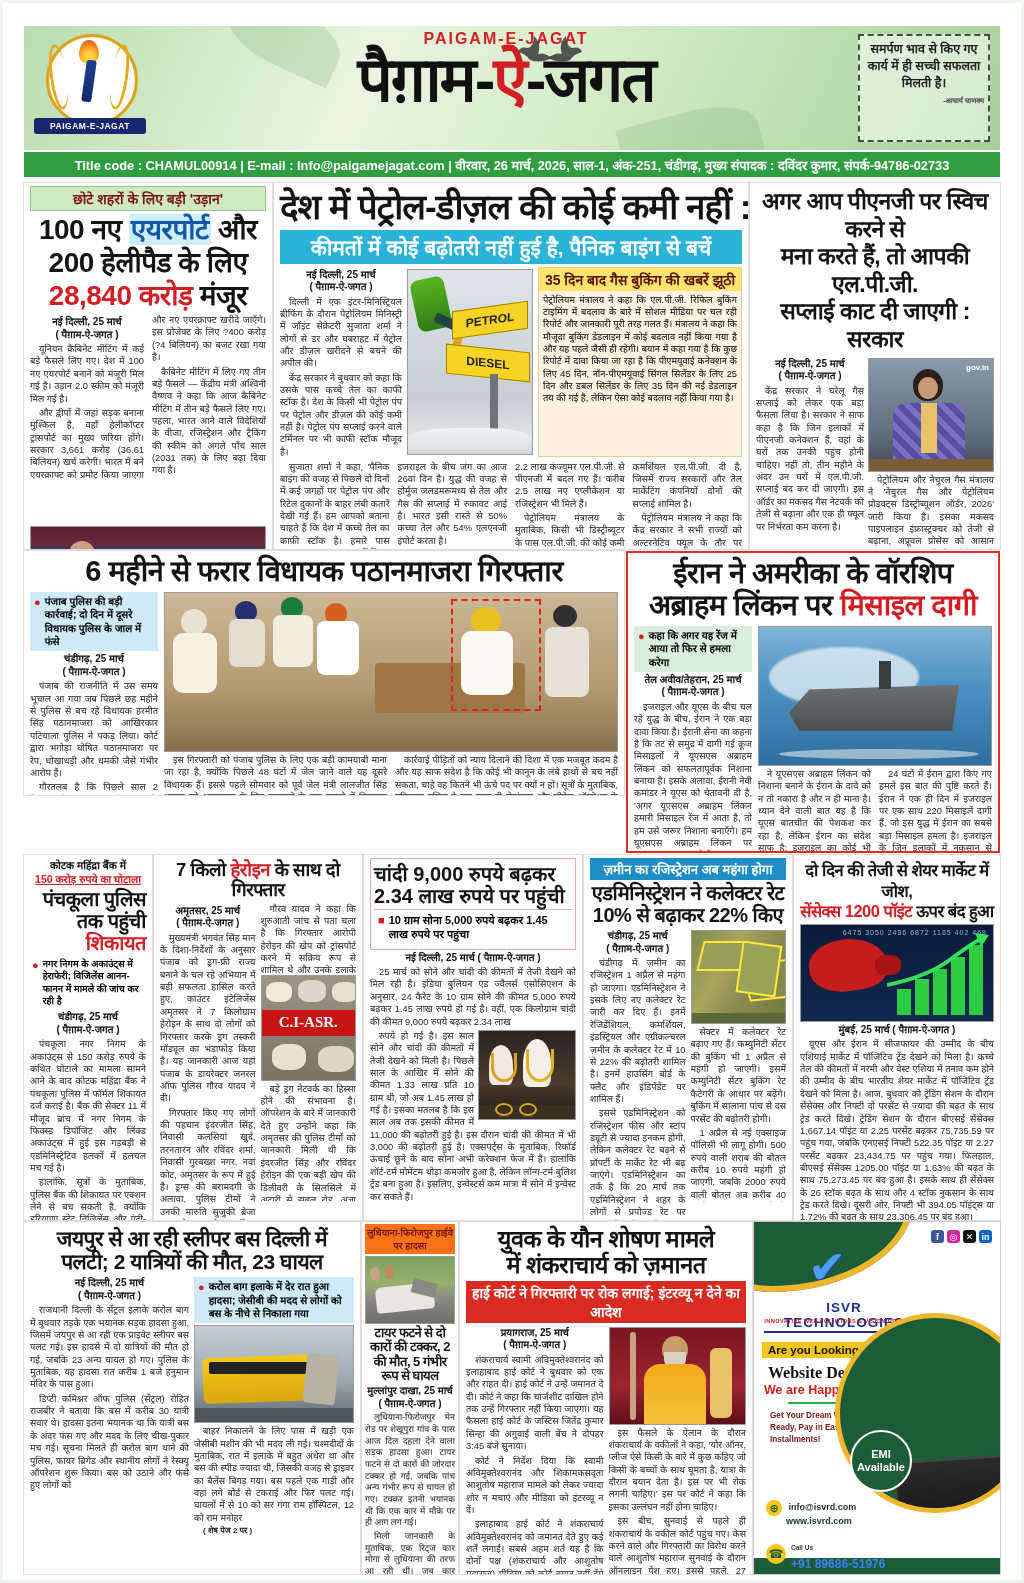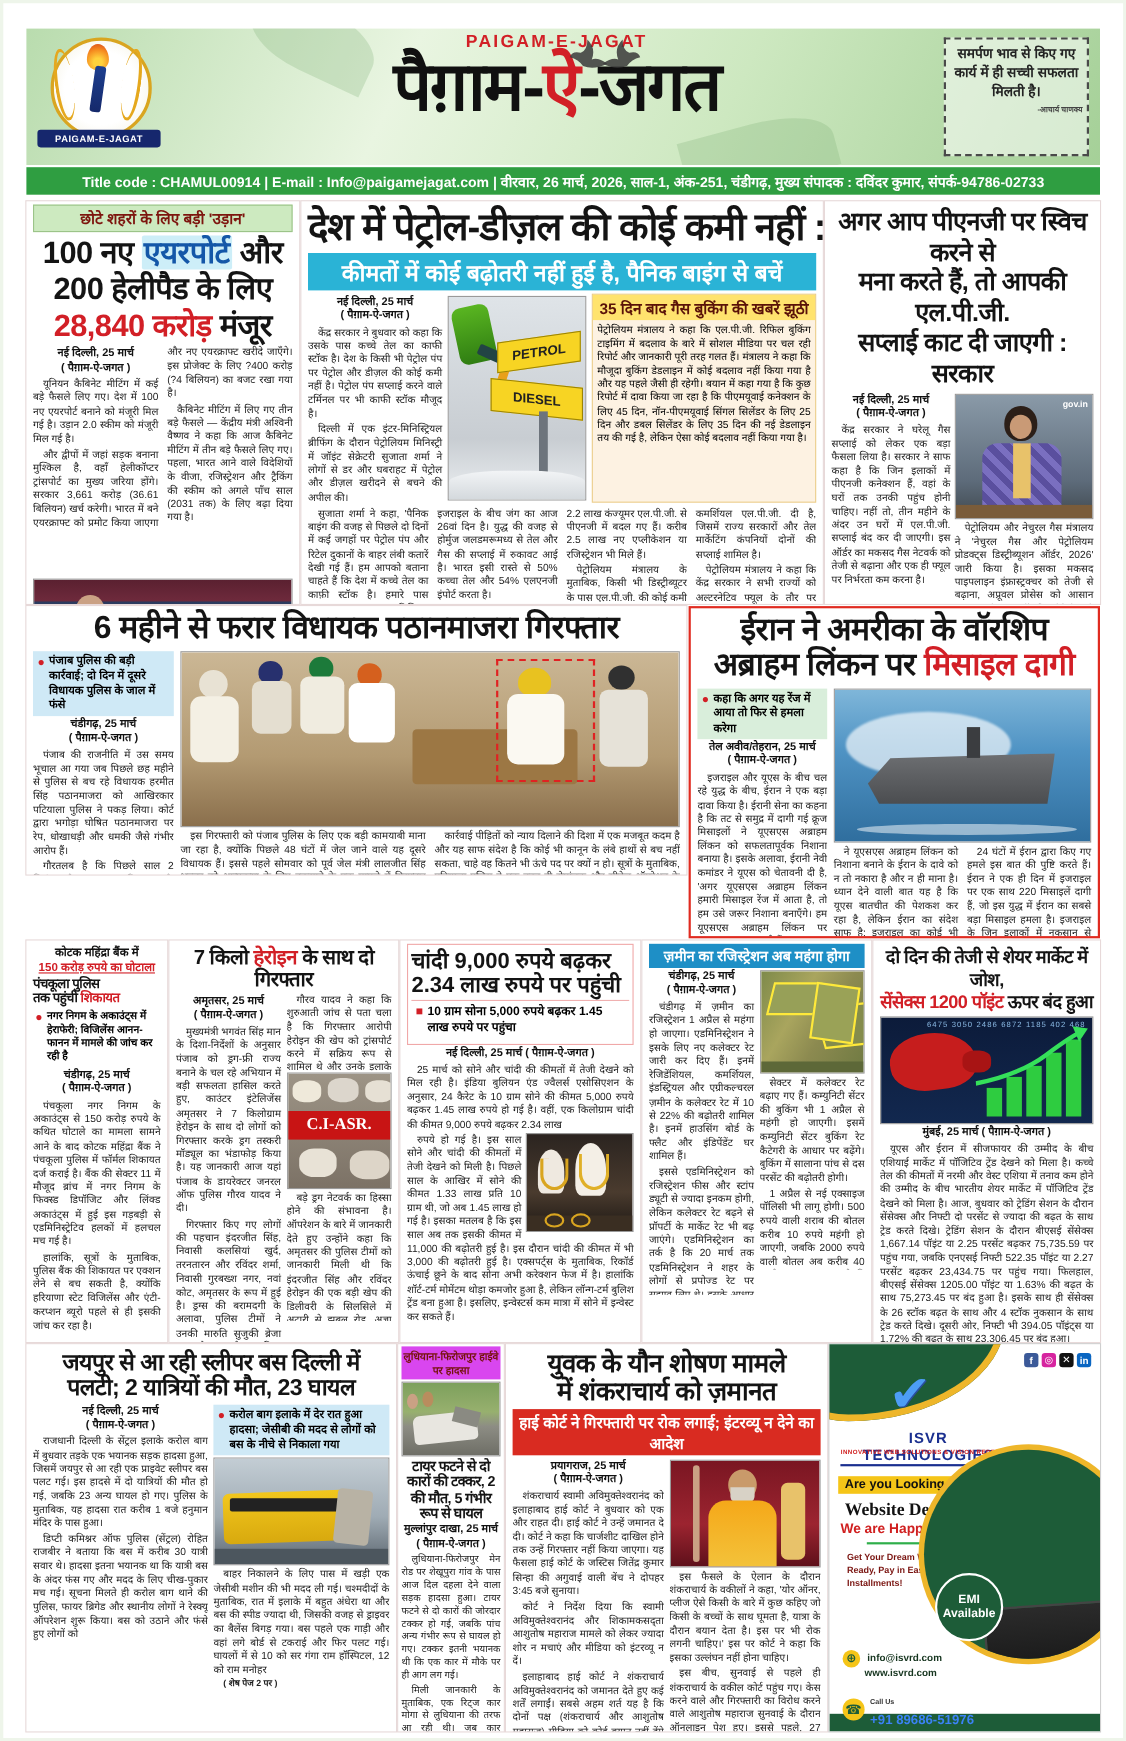--- a/index.html
+++ b/index.html
@@ -72,21 +72,21 @@
   .mla-right{flex:1;}
   #a-iran{left:626px;top:551px;width:374px;height:302px;border:2px solid #e02b20;outline:none;}
   #a-iran .hl{font-size:29px;text-align:center;}
   .bullet-green{background:#d9eedb;}
   .iran-mid{display:flex;gap:6px;}
   .iran-left{flex:0 0 118px;}
   .iran-right{flex:1;}
   #a-kotak{left:24px;top:855px;width:128px;height:365px;}
   .kick1{font-weight:bold;font-size:10.5px;text-align:center;color:#111;}
   .kick2{font-weight:bold;font-size:10.5px;text-align:center;color:#d21f26;text-decoration:underline;}
-  #a-kotak .hl{font-size:12px;text-align:left;}
+  #a-kotak .hl{font-size:20px;text-align:right;}
   #a-kotak .bullet-box{font-size:9.5px;padding:2px;}
   #a-heroin{left:154px;top:855px;width:208px;height:365px;}
   #a-heroin .hl{font-size:18.5px;text-align:center;}
   .her-mid{display:flex;gap:5px;}
   .her-mid>div{flex:1;}
   #a-silver{left:364px;top:855px;width:218px;height:365px;}
   .silver-head{border:1px solid #f0a8a8;padding:2px 3px;}
   #a-silver .hl{font-size:20px;text-align:left;font-weight:700;letter-spacing:0;}
   #a-silver .bullet-box{border-top:1px solid #f0b0b0;font-size:11px;}
   #a-silver .phw{float:right;width:96px;height:88px;margin:0 0 2px 4px;}
@@ -96,21 +96,21 @@
   .col-mid{display:flex;gap:5px;}
   .col-mid>div{flex:1;}
   #a-sensex{left:794px;top:855px;width:206px;height:365px;}
   #a-sensex .hl{font-size:16.5px;text-align:center;line-height:1.25;}
   #a-bus{left:24px;top:1222px;width:336px;height:352px;}
   #a-bus .hl{font-size:21px;text-align:center;}
   .bus-mid{display:flex;gap:5px;}
   .bus-left{flex:1;}
   .bus-right{flex:0 0 160px;}
   #a-crash{left:362px;top:1222px;width:96px;height:352px;padding:2px 3px;}
-  #a-crash .kicker{background:#d946ef;color:#76130d;font-size:9.5px;padding:2px 1px;}
+  #a-crash .kicker{background:#f97316;color:#76130d;font-size:9.5px;padding:2px 1px;}
   #a-crash .hl{font-size:13px;text-align:center;}
   #a-crash .body{font-size:8.8px;}
   #a-shankar{left:460px;top:1222px;width:292px;height:352px;}
   #a-shankar .hl{font-size:23.5px;text-align:center;}
   .subhead-red{background:#d92b21;color:#fff;font-weight:bold;text-align:center;font-size:14px;padding:2px;margin:2px 0;}
   .sh-mid{display:flex;gap:5px;}
   .sh-mid>div{flex:1;}
   
   #a-ad{left:754px;top:1222px;width:246px;height:352px;padding:0;background:#fff;outline:1px solid #cfcfcf;}
   .ad-band-top{position:absolute;left:-40px;top:-60px;width:200px;height:130px;background:#1d5c38;border-radius:0 0 100% 40%;box-shadow:0 0 0 6px #eeb62a inset;}
@@ -196,22 +196,22 @@
     </div>
 
   </section>
 
   <section class="article" id="a-petrol">
     <h1 class="hl">देश में पेट्रोल-डीज़ल की कोई कमी नहीं : सरकार</h1>
     <div class="subhead-cyan">कीमतों में कोई बढ़ोतरी नहीं हुई है, पैनिक बाइंग से बचें</div>
     <div class="petrol-top">
       <div class="pt-col1 body">
         <div class="dateline"><span>नई दिल्ली, 25 मार्च</span><br><span class="press">( पैग़ाम-ऐ-जगत )</span></div>
+        <p>दिल्ली में एक इंटर-मिनिस्ट्रियल ब्रीफिंग के दौरान पेट्रोलियम मिनिस्ट्री में जॉइंट सेक्रेटरी सुजाता शर्मा ने लोगों से डर और घबराहट में पेट्रोल और डीज़ल खरीदने से बचने की अपील की।</p>
         <p>केंद्र सरकार ने बुधवार को कहा कि उसके पास कच्चे तेल का काफी स्टॉक है। देश के किसी भी पेट्रोल पंप पर पेट्रोल और डीज़ल की कोई कमी नहीं है। पेट्रोल पंप सप्लाई करने वाले टर्मिनल पर भी काफी स्टॉक मौजूद है।</p>
-        <p>दिल्ली में एक इंटर-मिनिस्ट्रियल ब्रीफिंग के दौरान पेट्रोलियम मिनिस्ट्री में जॉइंट सेक्रेटरी सुजाता शर्मा ने लोगों से डर और घबराहट में पेट्रोल और डीज़ल खरीदने से बचने की अपील की।</p>
       </div>
       <div class="pt-img photo" style="height:184px;">
         <div class="abs" style="inset:0;background:linear-gradient(180deg,#dfe4e8,#c8cdd2 70%,#eceff1);"></div>
         <div class="abs" style="left:6px;top:8px;width:34px;height:52px;border-radius:8px;background:linear-gradient(#59b521,#2f7d12);transform:rotate(-12deg);"></div>
         <div class="abs" style="left:26px;top:48px;width:30px;height:10px;background:#244;transform:rotate(24deg);border-radius:2px;"></div>
         <div class="abs" style="left:44px;top:56px;width:8px;height:40px;background:#e8a01a;border-radius:4px;transform:rotate(18deg);"></div>
         <div class="abs" style="right:4px;top:36px;width:74px;height:26px;background:#f7d423;border:1px solid #9c8406;transform:skewY(-8deg);display:flex;align-items:center;justify-content:center;font-weight:bold;font-size:12px;color:#222;">
             <span>PETROL</span>
           </div>
         <div class="abs" style="right:2px;top:78px;width:82px;height:28px;background:#f7d423;border:1px solid #9c8406;transform:skewY(6deg);display:flex;align-items:center;justify-content:center;font-weight:bold;font-size:12px;color:#222;">
@@ -413,20 +413,24 @@
         <div class="abs" style="left:0;bottom:0;width:100%;height:14px;background:#3a2e22;"></div>
         <div class="abs" style="left:16px;bottom:3px;width:14px;height:9px;border:2px solid #d9a520;border-radius:50%;"></div>
         <div class="abs" style="left:40px;bottom:3px;width:14px;height:9px;border:2px solid #d9a520;border-radius:50%;"></div>
       </div>
       <p>रुपये हो गई है। इस साल सोने और चांदी की कीमतों में तेजी देखने को मिली है। पिछले साल के आखिर में सोने की कीमत 1.33 लाख प्रति 10 ग्राम थी, जो अब 1.45 लाख हो गई है। इसका मतलब है कि इस साल अब तक इसकी कीमत में 11,000 की बढ़ोतरी हुई है। इस दौरान चांदी की कीमत में भी 3,000 की बढ़ोतरी हुई है। एक्सपर्ट्स के मुताबिक, रिकॉर्ड ऊंचाई छूने के बाद सोना अभी करेक्शन फेज में है। हालांकि शॉर्ट-टर्म मोमेंटम थोड़ा कमजोर हुआ है, लेकिन लॉन्ग-टर्म बुलिश ट्रेंड बना हुआ है। इसलिए, इन्वेस्टर्स कम मात्रा में सोने में इन्वेस्ट कर सकते हैं।</p>
     </div>
   </section>
 
   <section class="article" id="a-collector">
     <div class="kicker">ज़मीन का रजिस्ट्रेशन अब महंगा होगा</div>
+    <h1 class="hl">
+      <span>एडमिनिस्ट्रेशन ने कलेक्टर रेट</span><br>
+      <span>10% से बढ़ाकर 22% किए</span>
+    </h1>
     <div class="col-mid">
       <div>
         <div class="dateline"><span>चंडीगढ़, 25 मार्च</span><br><span class="press">( पैग़ाम-ऐ-जगत )</span></div>
         <div class="body" style="height:268px;overflow:hidden;">
           <p>चंडीगढ़ में ज़मीन का रजिस्ट्रेशन 1 अप्रैल से महंगा हो जाएगा। एडमिनिस्ट्रेशन ने इसके लिए नए कलेक्टर रेट जारी कर दिए हैं। इनमें रेजिडेंशियल, कमर्शियल, इंडस्ट्रियल और एग्रीकल्चरल ज़मीन के कलेक्टर रेट में 10 से 22% की बढ़ोतरी शामिल है। इनमें हाउसिंग बोर्ड के फ्लैट और इंडिपेंडेंट घर शामिल हैं।</p>
           <p>इससे एडमिनिस्ट्रेशन को रजिस्ट्रेशन फीस और स्टांप ड्यूटी से ज्यादा इनकम होगी, लेकिन कलेक्टर रेट बढ़ने से प्रॉपर्टी के मार्केट रेट भी बढ़ जाएंगे। एडमिनिस्ट्रेशन का तर्क है कि 20 मार्च तक एडमिनिस्ट्रेशन ने शहर के लोगों से प्रपोज्ड रेट पर सुझाव लिए थे। इसके आधार पर शहर के मेन</p>
         </div>
       </div>
       <div>
         <div class="photo" style="height:92px;">

